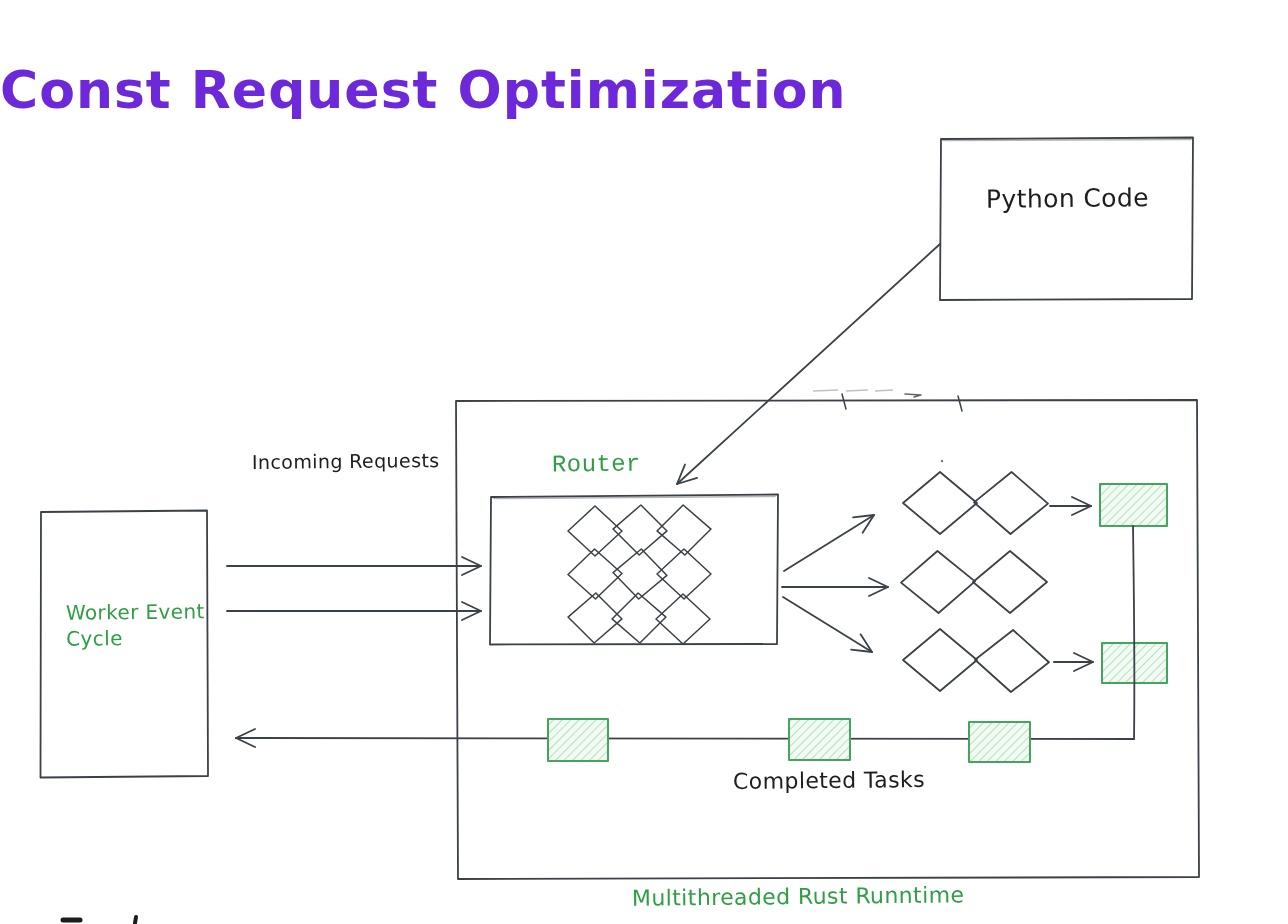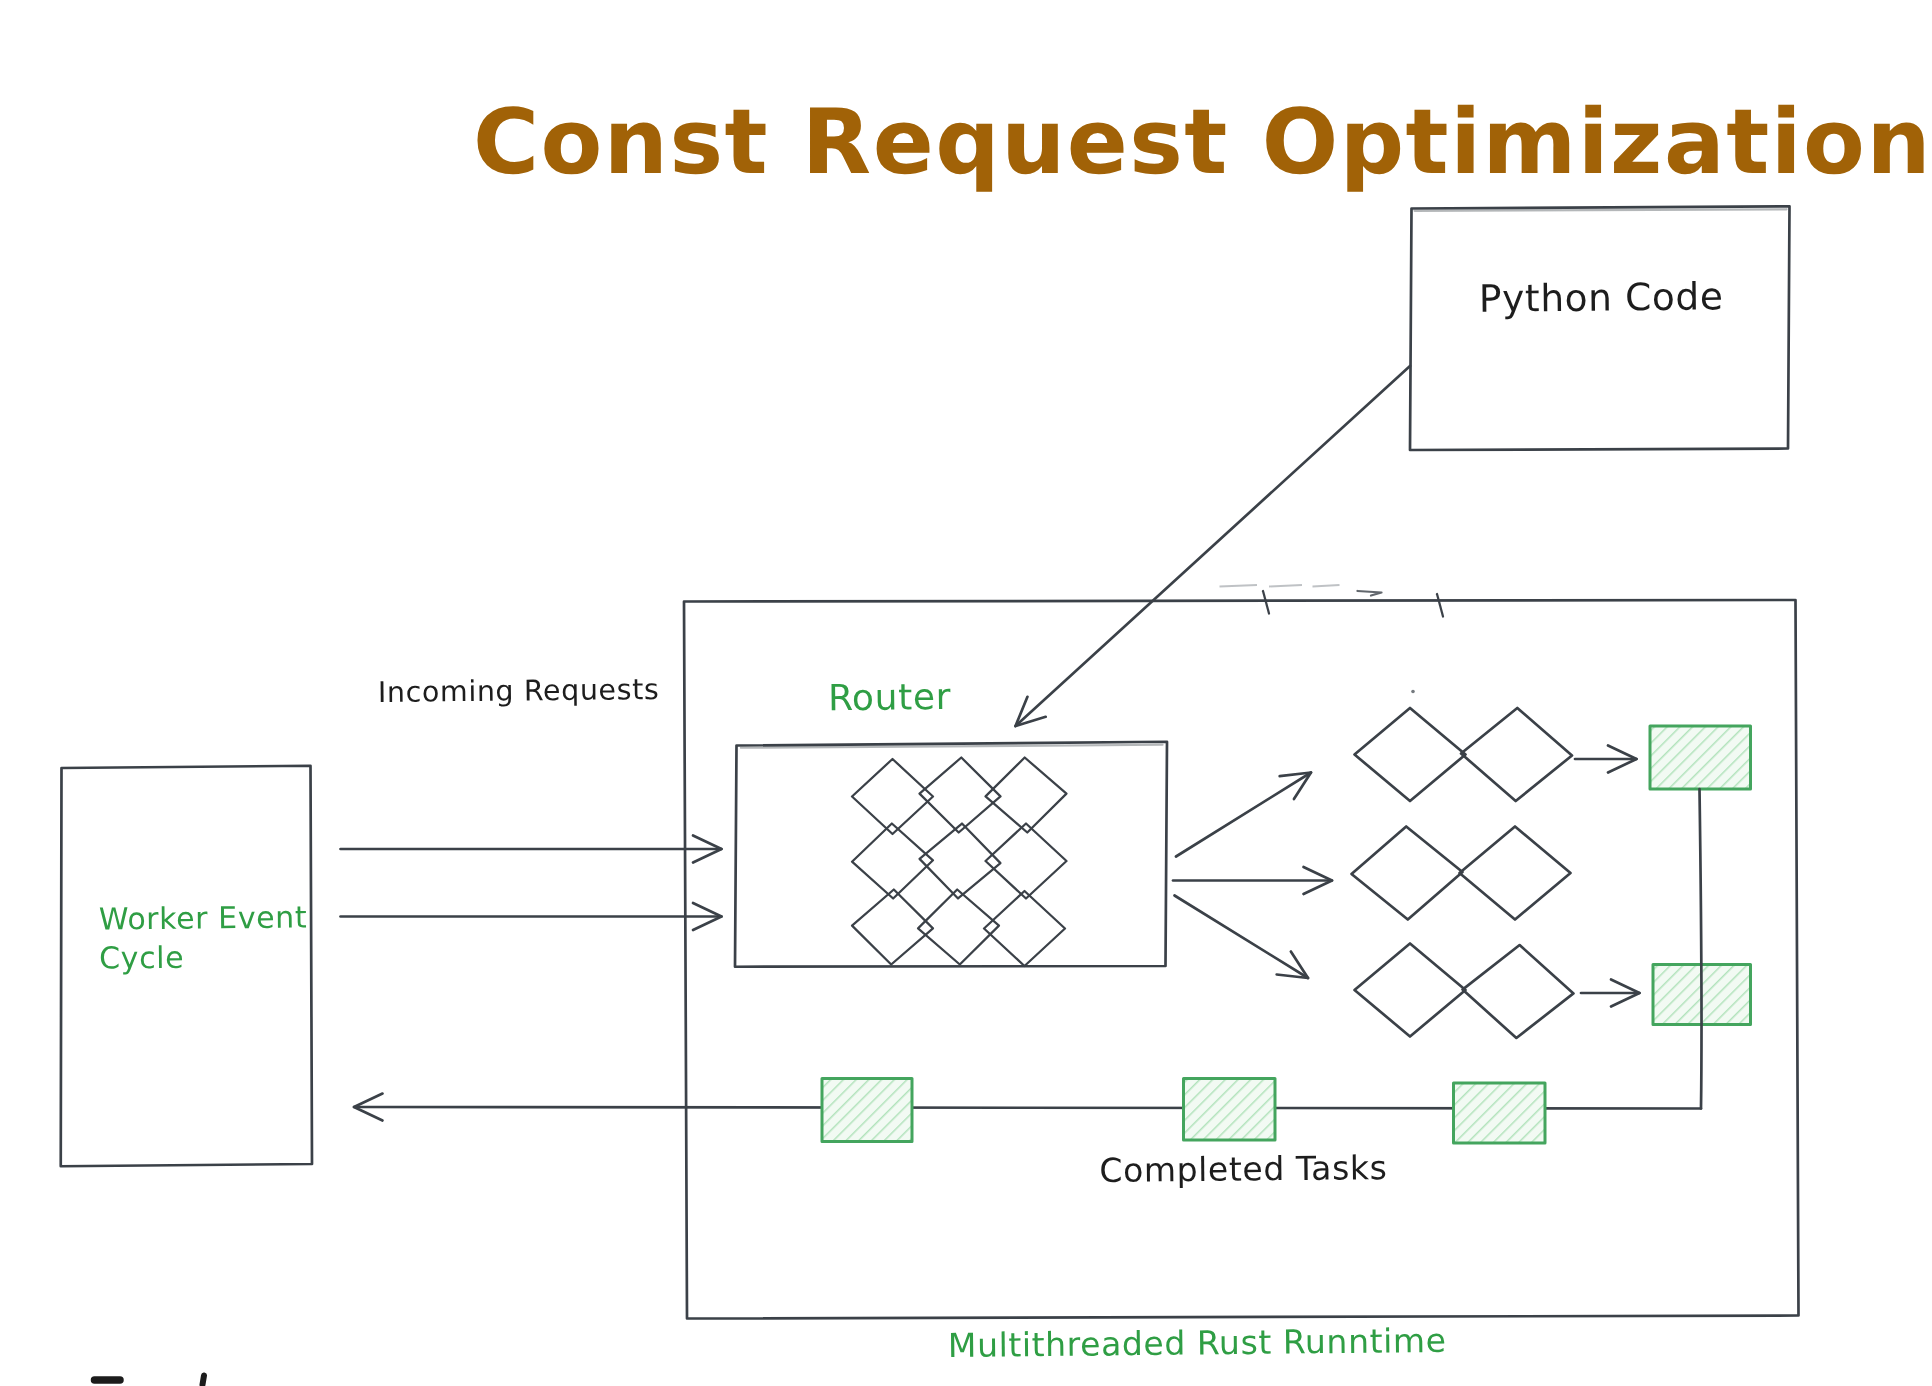--- a/index.html
+++ b/index.html
@@ -1,32 +1,32 @@
 <!DOCTYPE html>
 <html style="--ink: #3b4148; --text: #1d1d1d; --green_text: #2f9e44; --green_border: #44a55e; --green_hatch: #b2e3bc;"><head>
 <meta charset="utf-8">
 <style>
   html,body{margin:0;padding:0;background:#ffffff;}
   .canvas{
     position:relative;width:1288px;height:924px;background:#fff;overflow:hidden;
     font-family:"DejaVu Sans",sans-serif;
   }
   .title{
-    position:absolute;top:60px;left:0;width:100%;text-align:right;
-    font-size:60px;font-weight:800;letter-spacing:1px;color:#a16207;
+    position:absolute;top:60px;left:0;width:100%;text-align:left;
+    font-size:52px;font-weight:800;letter-spacing:1px;color:#6d28d9;
     font-family:"DejaVu Sans",sans-serif;
   }
   .hand{
     position:absolute;color:var(--text);font-family:"DejaVu Sans",sans-serif;
     letter-spacing:.4px;transform:rotate(-.6deg);white-space:pre-line;
   }
   .green{color:var(--green_text);}
   .lbl-python{top:184px;left:965px;width:205px;text-align:center;font-size:25px;}
   .lbl-incoming{top:450px;left:252px;font-size:19px;}
-  .lbl-router{top:451px;left:552px;font-size:24px;}
+  .lbl-router{top:451px;left:552px;font-size:24px;font-family:Liberation Mono, monospace;}
   .lbl-worker{top:599px;left:66px;font-size:20px;line-height:1.32;}
   .lbl-completed{top:768px;left:733px;font-size:22px;}
   .lbl-runtime{top:884px;left:632px;font-size:22px;}
   svg{position:absolute;top:0;left:0;}
   .ink{stroke:var(--ink);fill:none;stroke-width:1.8;stroke-linecap:round;stroke-linejoin:round;}
   .thin{stroke-width:1.5;}
   .ghost{opacity:.38;}
   .greenbox{fill:url(#hatch);stroke:var(--green_border);stroke-width:2;stroke-linejoin:round;}
   .hatchline{stroke:var(--green_hatch);stroke-width:2;}
   .smudge{stroke:#8a9096;stroke-width:1.3;opacity:.55;fill:none;}

